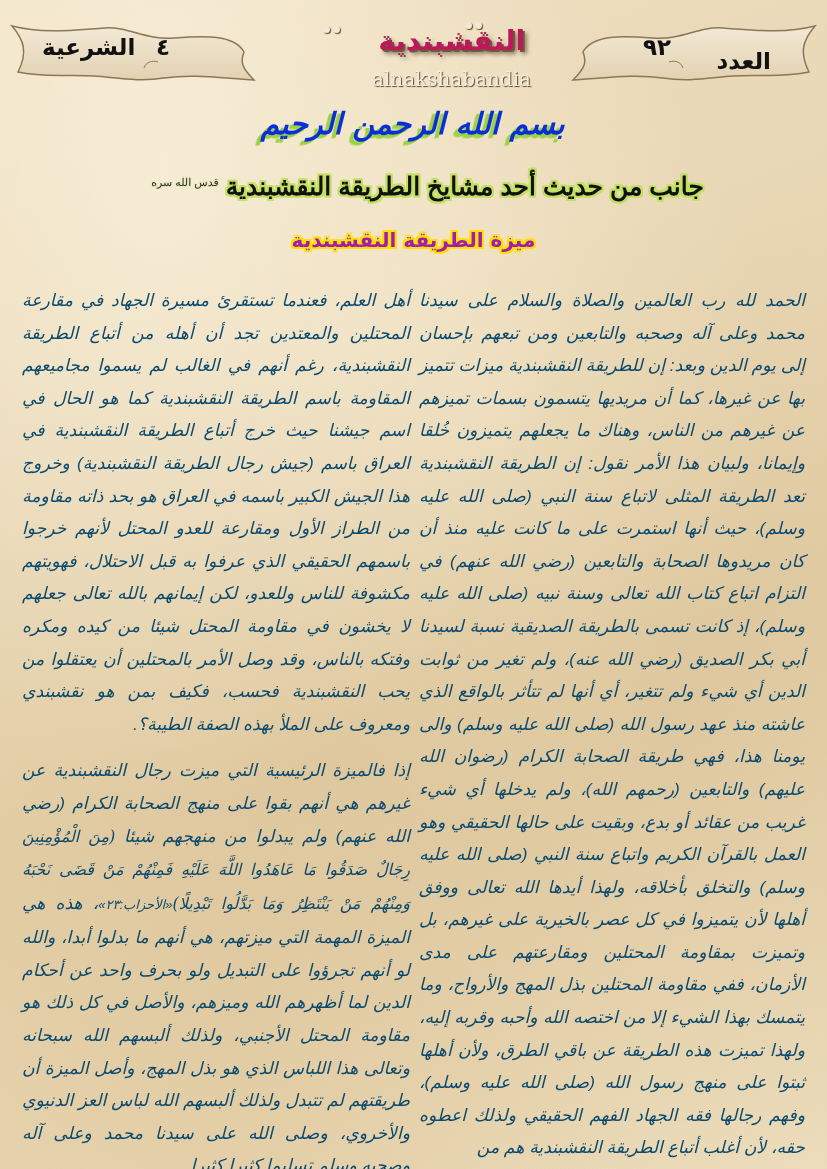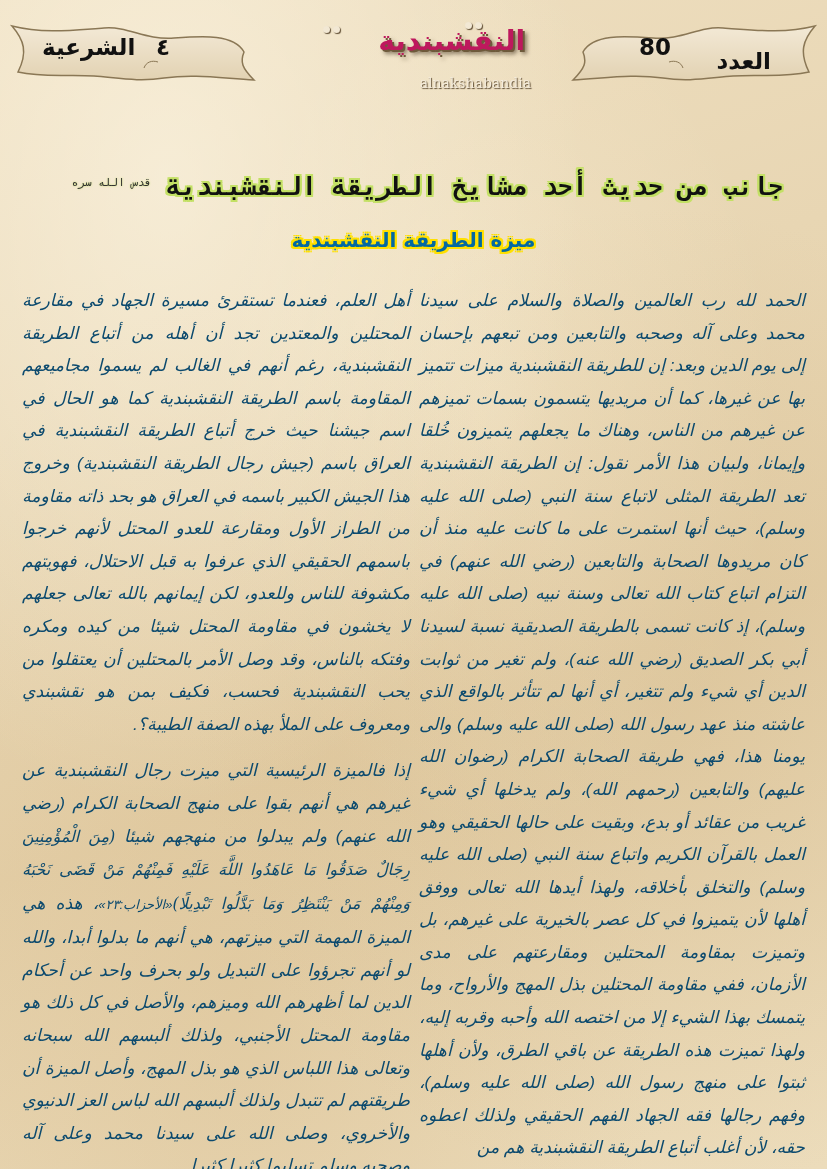--- a/index.html
+++ b/index.html
@@ -71,21 +71,21 @@
       color: #be185d;
       text-shadow: 2px 2px 0 #6e5a3b, 4px 4px 4px rgba(60,45,25,0.6);
       direction: rtl;
       letter-spacing: 1px;
     }
     .logo-latin {
       position: absolute;
       right: 12px;
       bottom: -3px;
       font-family: "DejaVu Serif", serif;
-      font-size: 14px;
+      font-size: 20px;
       color: #f4ecdc;
       text-shadow: 1px 1px 1px #5c4a30;
     }
     .logo-dot {
       position: absolute;
       width: 7px;
       height: 7px;
       border-radius: 50%;
       background: #f2e8d4;
       box-shadow: 1px 1px 1px #5c4a30;
@@ -109,21 +109,21 @@
     }
 
     
     .main-title {
       position: absolute;
       top: 172px;
       left: 0;
       right: 0;
       text-align: center;
       direction: rtl;
-      font-family: Liberation Mono, monospace;
+      font-family: Liberation Sans, sans-serif;
       font-weight: bold;
       font-size: 25px;
       color: #111;
       text-shadow:
         -2px -2px 0 #c3e065, 2px -2px 0 #c3e065,
         -2px 2px 0 #c3e065, 2px 2px 0 #c3e065,
         0 -2px 0 #c3e065, 0 2px 0 #c3e065,
         -2px 0 0 #c3e065, 2px 0 0 #c3e065;
       margin-left: 28px;
     }
@@ -137,21 +137,21 @@
     .sub-title {
       position: absolute;
       top: 228px;
       left: 0;
       right: 0;
       text-align: center;
       direction: rtl;
       font-family: "DejaVu Sans", sans-serif;
       font-weight: bold;
       font-size: 20px;
-      color: #0369a1;
+      color: #a21caf;
       text-shadow:
         -2px -2px 0 #ffe000, 2px -2px 0 #ffe000,
         -2px 2px 0 #ffe000, 2px 2px 0 #ffe000,
         0 -2px 0 #ffe000, 0 2px 0 #ffe000,
         -2px 0 0 #ffe000, 2px 0 0 #ffe000;
     }
 
     
     .column {
       position: absolute;
@@ -197,21 +197,21 @@
       <defs>
         <linearGradient id="ribR" x1="0" y1="0" x2="0" y2="1">
           <stop offset="0" stop-color="#f3e9d6"></stop>
           <stop offset="1" stop-color="#e2d2b2"></stop>
         </linearGradient>
       </defs>
       <path d="M20,30 C30,12 60,14 90,16 C120,18 135,4 160,6 C190,8 220,12 252,4 C240,18 236,30 246,50 C220,56 195,52 170,54 C145,56 125,60 100,56 C70,52 45,56 10,58 C22,46 24,40 20,30 Z" fill="url(#ribR)" stroke="#8a7755" stroke-width="1.5"></path>
       <path d="M120,46 C118,40 112,38 106,40" fill="none" stroke="#8a7755" stroke-width="1"></path>
     </svg>
     <span class="banner-text label">العدد</span>
-    <span class="banner-text value">80</span>
+    <span class="banner-text value">٩٢</span>
   </div>
 
   <div class="banner banner-left">
     <svg viewBox="0 0 258 62" preserveAspectRatio="none">
       <defs>
         <linearGradient id="ribL" x1="0" y1="0" x2="0" y2="1">
           <stop offset="0" stop-color="#f3e9d6"></stop>
           <stop offset="1" stop-color="#e2d2b2"></stop>
         </linearGradient>
       </defs>
@@ -224,20 +224,21 @@
 
   <div class="logo">
     <span class="logo-dot" style="left:30px;top:4px;"></span>
     <span class="logo-dot" style="left:40px;top:4px;"></span>
     <span class="logo-dot" style="left:172px;top:0px;"></span>
     <span class="logo-dot" style="left:182px;top:0px;"></span>
     <span class="logo-arabic">النقشبندية</span>
     <span class="logo-latin">alnakshabandia</span>
   </div>
 
+  <div class="basmala">بسم الله الرحمن الرحيم</div>
 
   <div class="main-title">
     <span>جانب من حديث أحد مشايخ الطريقة النقشبندية</span>
     <span class="honorific">قدس الله سره</span>
   </div>
   <div class="sub-title">ميزة الطريقة النقشبندية</div>
 
   <div class="column column-right">
     <p>الحمد لله رب العالمين والصلاة والسلام على سيدنا محمد وعلى آله وصحبه والتابعين ومن تبعهم بإحسان إلى يوم الدين وبعد: إن للطريقة النقشبندية ميزات تتميز بها عن غيرها، كما أن مريديها يتسمون بسمات تميزهم عن غيرهم من الناس، وهناك ما يجعلهم يتميزون خُلقا وإيمانا، ولبيان هذا الأمر نقول: إن الطريقة النقشبندية تعد الطريقة المثلى لاتباع سنة النبي (صلى الله عليه وسلم)، حيث أنها استمرت على ما كانت عليه منذ أن كان مريدوها الصحابة والتابعين (رضي الله عنهم) في التزام اتباع كتاب الله تعالى وسنة نبيه (صلى الله عليه وسلم)، إذ كانت تسمى بالطريقة الصديقية نسبة لسيدنا أبي بكر الصديق (رضي الله عنه)، ولم تغير من ثوابت الدين أي شيء ولم تتغير، أي أنها لم تتأثر بالواقع الذي عاشته منذ عهد رسول الله (صلى الله عليه وسلم) والى يومنا هذا، فهي طريقة الصحابة الكرام (رضوان الله عليهم) والتابعين (رحمهم الله)، ولم يدخلها أي شيء غريب من عقائد أو بدع، وبقيت على حالها الحقيقي وهو العمل بالقرآن الكريم واتباع سنة النبي (صلى الله عليه وسلم) والتخلق بأخلاقه، ولهذا أيدها الله تعالى ووفق أهلها لأن يتميزوا في كل عصر بالخيرية على غيرهم، بل وتميزت بمقاومة المحتلين ومقارعتهم على مدى الأزمان، ففي مقاومة المحتلين بذل المهج والأرواح، وما يتمسك بهذا الشيء إلا من اختصه الله وأحبه وقربه إليه، ولهذا تميزت هذه الطريقة عن باقي الطرق، ولأن أهلها ثبتوا على منهج رسول الله (صلى الله عليه وسلم)، وفهم رجالها فقه الجهاد الفهم الحقيقي ولذلك اعطوه حقه، لأن أغلب أتباع الطريقة النقشبندية هم من</p>
   </div>

